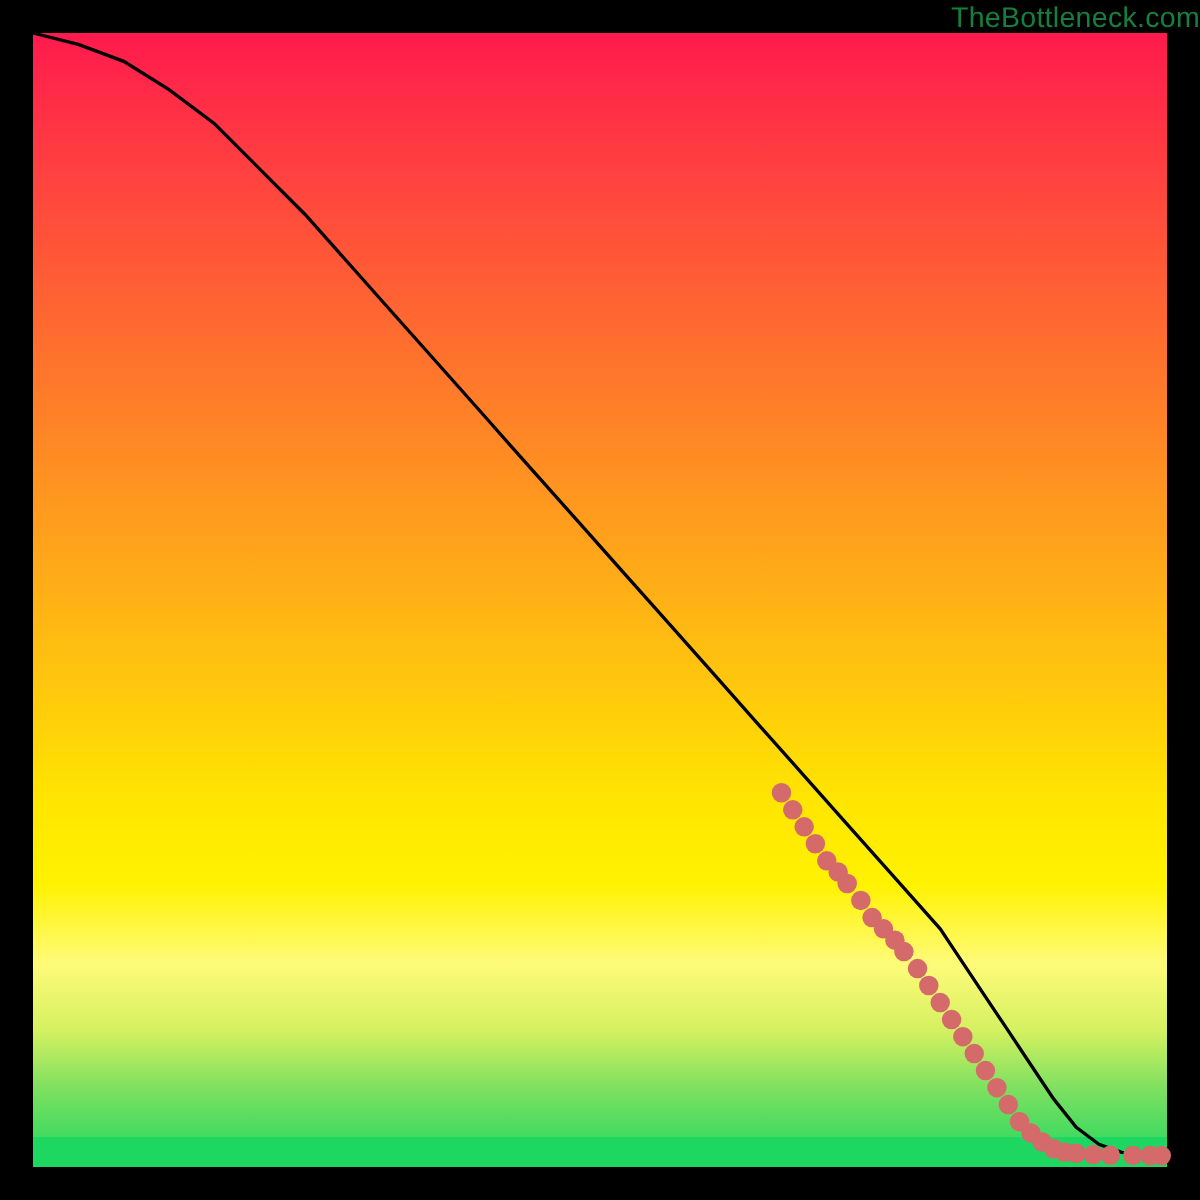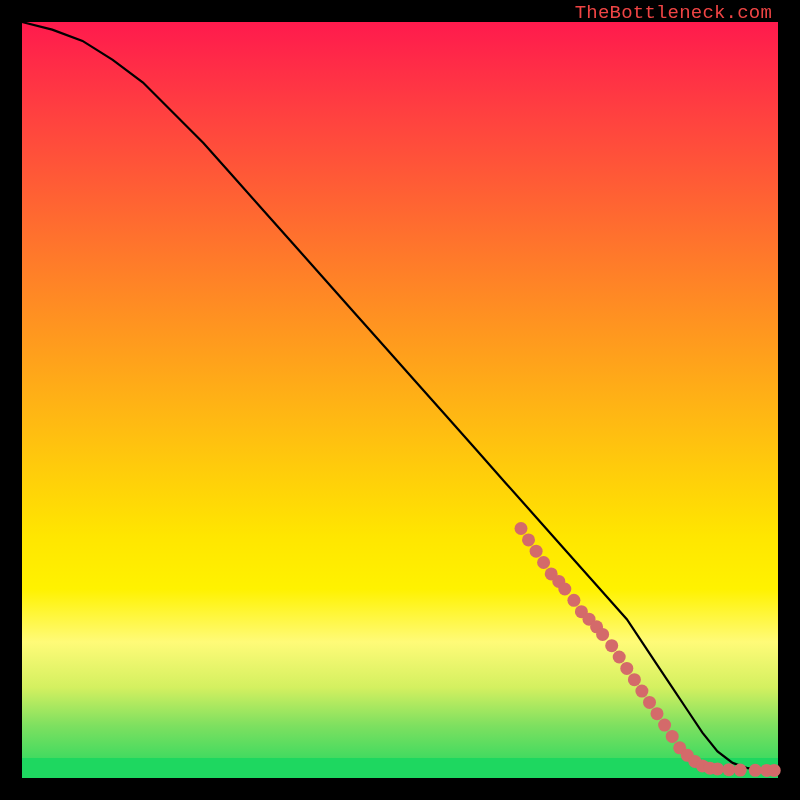--- a/index.html
+++ b/index.html
@@ -51,24 +51,24 @@
     position: absolute;
     left: 22px;
     top: 22px;
     width: 756px;
     height: 756px;
     overflow: visible;
   }
   .watermark {
     position: absolute;
     top: 2px;
-    right: 28px;
-    font-family: Liberation Mono, monospace;
+    right: 0;
+    font-family: Liberation Sans, sans-serif;
     font-size: 19px;
-    color: #ef4444;
+    color: #15803d;
     letter-spacing: 0.2px;
   }
 </style>
 </head>
 <body>
 
 <div class="stage">
   <div class="plot"></div>
   <div class="greenband"></div>
 

